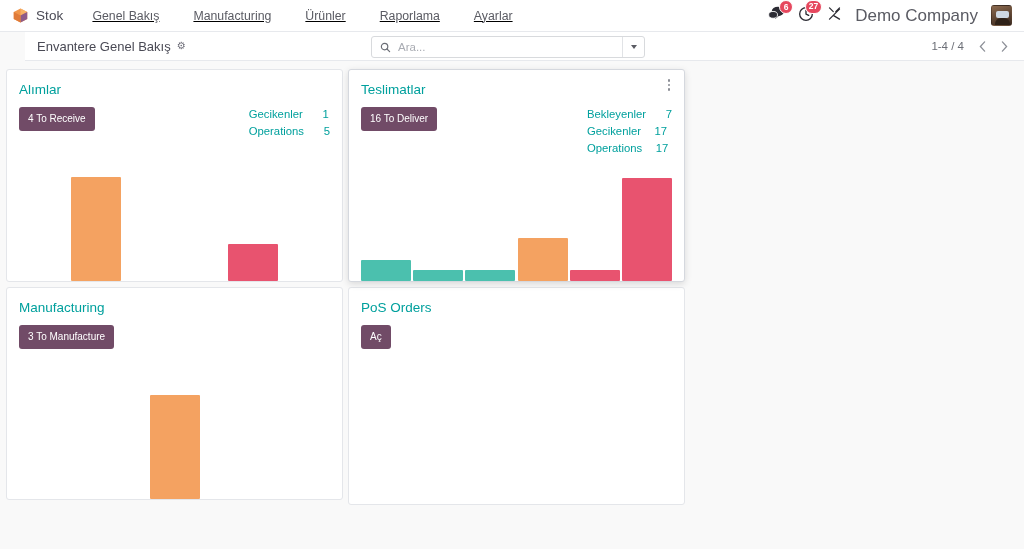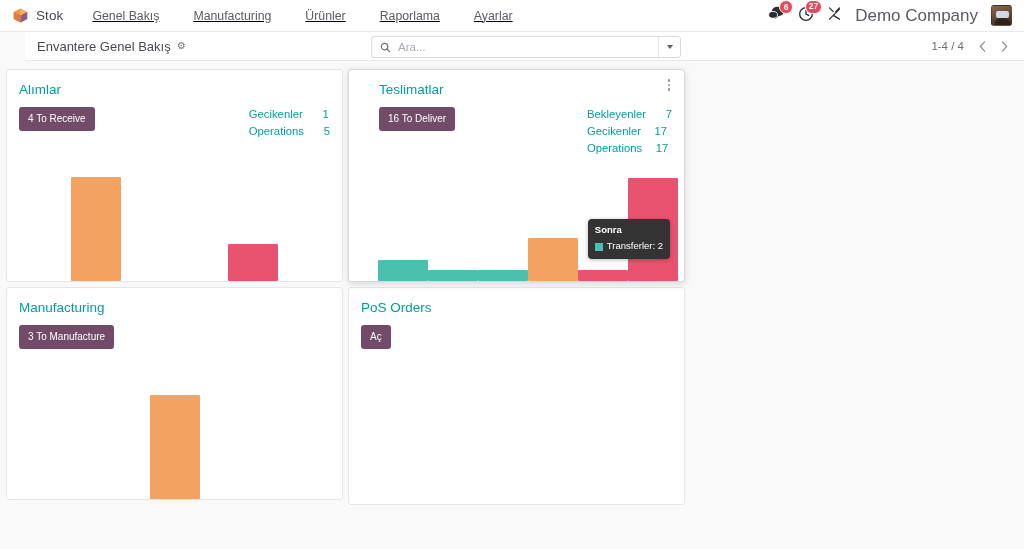--- a/index.html
+++ b/index.html
@@ -64,21 +64,21 @@
     display: flex; align-items: center;
     padding: 0 10px 0 12px;
     position: relative;
     margin-left: 25px;
   }
   .breadcrumb { display:flex; align-items:center; gap:6px; font-size: 13px; color: #4A4A55; }
   .gear-icon { font-size: 10px; color: #6B6B76; cursor: pointer; line-height:1; }
 
   .searchbar {
     position: absolute; left: 346px; top: 4px;
-    width: 310px; height: 22px;
+    width: 274px; height: 22px;
     background: #fff; border: 1px solid #D8DADD;
     border-radius: 3px; display: flex; align-items: center;
   }
   .search-ico { width: 26px; display:flex; align-items:center; justify-content:center; color:#6B6E76; }
   .search-input {
     flex: 1; border: none; outline: none; background: transparent;
     font-size: 11.5px; color: #3C3C42; font-family: inherit;
   }
   .search-input::placeholder { color: #A9ACB3; }
   .search-toggle {
@@ -98,21 +98,21 @@
   .board { padding: 8px 6px; display: flex; flex-wrap: wrap; gap: 5px; align-content: flex-start; }
   .card {
     width: 337px; background: #FFFFFF;
     border: 1px solid #E4E6EA; border-radius: 3px;
     position: relative; overflow: hidden;
     display: flex; flex-direction: column;
     cursor: pointer;
   }
   .card.tall { height: 213px; }
   .card.short { height: 218px; }
-  .card.hovered { box-shadow: 0 2px 7px rgba(0,0,0,.13); border-color: #D5D8DE; z-index:3;padding-left:18px; }
+  .card.hovered { box-shadow: 0 2px 7px rgba(0,0,0,.13); border-color: #D5D8DE; z-index:3; }
 
   .card-head { padding: 10px 12px 0 12px; }
   .card-title {
     font-size: 13.5px; color: #00A09D; font-weight: 400;
     display: inline-block; cursor: pointer;
   }
 
   .card-body { padding: 9px 12px 0 12px; display: flex; justify-content: space-between; align-items: flex-start; }
   .pill-btn {
     background: #714B67; color: #FFFFFF;
@@ -312,27 +312,20 @@
         </div>
         <div class="bar-slot">
           <div class="bar" style="height: 38%; background: rgb(244, 162, 97);"></div>
         </div>
         <div class="bar-slot">
           <div class="bar" style="height: 10%; background: rgb(232, 83, 111);"></div>
         </div>
         <div class="bar-slot">
           <div class="bar" style="height: 92%; background: rgb(232, 83, 111);"></div>
         </div>
-      <div class="tooltip" style="right:14px; bottom:22px;">
-        <div class="tt-title">Sonra</div>
-        <div class="tt-row">
-          <span class="tt-swatch"></span>
-          <span>Transferler: 2</span>
-        </div>
-      </div>
     </div>
   </div>
 
   <div class="card tall">
     <div class="card-head">
       <span class="card-title">Manufacturing</span>
     </div>
     <div class="card-body">
       <button class="pill-btn">3 To Manufacture</button>
       <div class="stats"></div>

